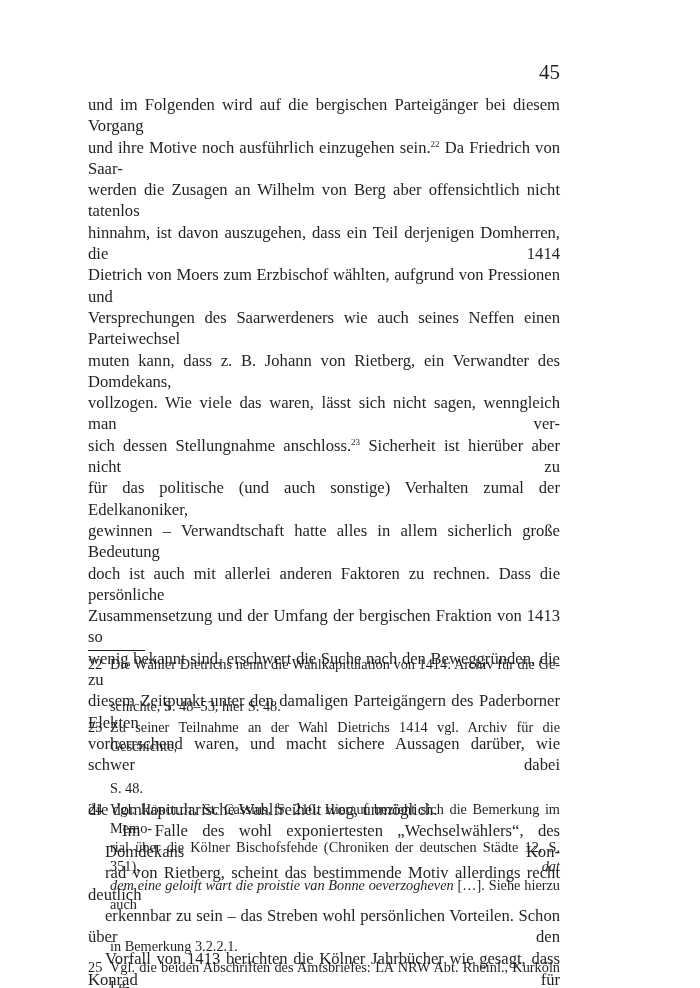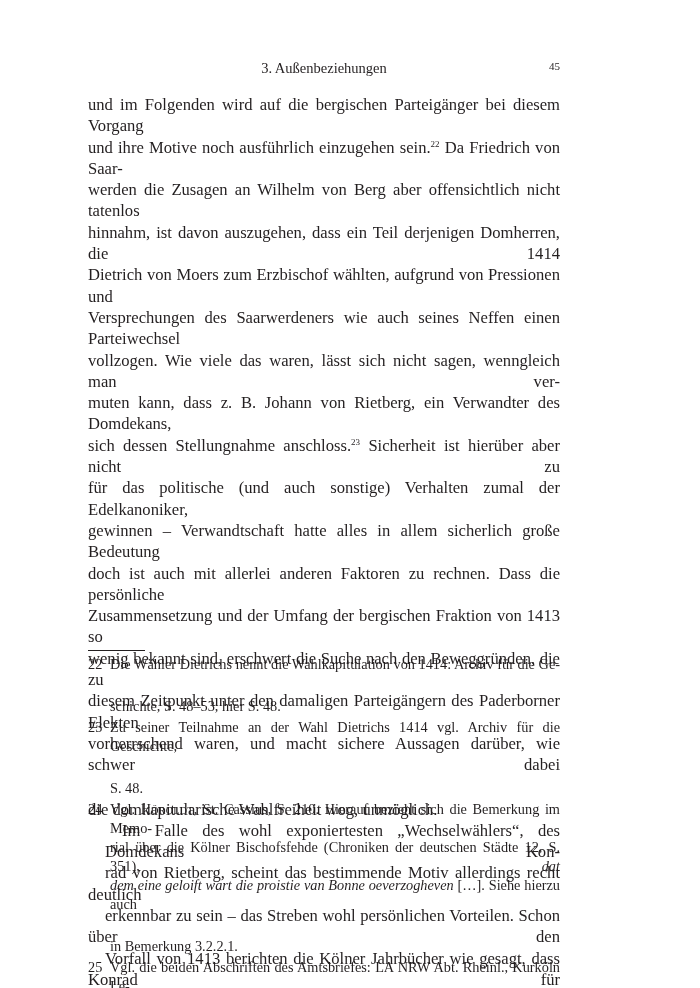--- a/index.html
+++ b/index.html
@@ -2,21 +2,21 @@
 <html><head>
 <meta charset="utf-8">
 <style>
   html, body { margin: 0; padding: 0; background: #ffffff; }
   body { width: 700px; height: 988px; position: relative; overflow: hidden;
          font-family: "Liberation Serif", "DejaVu Serif", serif; color: #231f20; }
   .page { position: absolute; left: 88px; top: 0; width: 472px; }
   .running-head { position: absolute; top: 60px; left: 0; width: 472px; height: 20px;
                   font-size: 14.5px; }
   .rh-title { position: absolute; left: 0; width: 472px; text-align: center; }
-  .rh-page { position: absolute; right: 0; font-size: 11px; }
+  .rh-page { position: absolute; right: 0; font-size: 21px; }
   .body-text { position: absolute; top: 94px; left: 0; width: 472px;
                font-size: 16.6px; line-height: 21.3px; text-align: justify;
                hyphens: manual; }
   .body-text p { margin: 0; }
   .body-text p + p { text-indent: 17px; }
   sup { font-size: 9px; line-height: 0; vertical-align: 6px; }
   .rule { position: absolute; top: 650px; left: 0; width: 57px; border-top: 1px solid #231f20; }
   .footnotes { position: absolute; top: 655px; left: 0; width: 472px;
                font-size: 14.3px; line-height: 19px; text-align: justify; }
   .fn { position: relative; padding-left: 22px; margin-bottom: 2px; }
@@ -25,34 +25,33 @@
   em { }
   .line { display: block; text-align: justify; text-align-last: justify; }
   .line.last { text-align-last: left; margin-top: 23px; }
 </style>
 </head>
 <body>
 
 <div class="page">
 
   <div class="running-head">
-    <span class="rh-title">3. Außenbeziehungen</span>
     <span class="rh-page">45</span>
   </div>
 
   <div class="body-text">
     <p>
       <span class="line">und im Folgenden wird auf die bergischen Parteigänger bei diesem Vorgang</span>
       <span class="line"><span>und ihre Motive noch ausführlich einzugehen sein.</span><sup>22</sup><span> Da Friedrich von Saar-</span></span>
       <span class="line">werden die Zusagen an Wilhelm von Berg aber offensichtlich nicht tatenlos</span>
       <span class="line">hinnahm, ist davon auszugehen, dass ein Teil derjenigen Domherren, die 1414</span>
       <span class="line">Dietrich von Moers zum Erzbischof wählten, aufgrund von Pressionen und</span>
       <span class="line">Versprechungen des Saarwerdeners wie auch seines Neffen einen Parteiwechsel</span>
+      <span class="line">muten kann, dass z. B. Johann von Rietberg, ein Verwandter des Domdekans,</span>
       <span class="line">vollzogen. Wie viele das waren, lässt sich nicht sagen, wenngleich man ver-</span>
-      <span class="line">muten kann, dass z. B. Johann von Rietberg, ein Verwandter des Domdekans,</span>
       <span class="line"><span>sich dessen Stellungnahme anschloss.</span><sup>23</sup><span> Sicherheit ist hierüber aber nicht zu</span></span>
       <span class="line">für das politische (und auch sonstige) Verhalten zumal der Edelkanoniker,</span>
       <span class="line">gewinnen – Verwandtschaft hatte alles in allem sicherlich große Bedeutung</span>
       <span class="line">doch ist auch mit allerlei anderen Faktoren zu rechnen. Dass die persönliche</span>
       <span class="line">Zusammensetzung und der Umfang der bergischen Fraktion von 1413 so</span>
       <span class="line">wenig bekannt sind, erschwert die Suche nach den Beweggründen, die zu</span>
       <span class="line">diesem Zeitpunkt unter den damaligen Parteigängern des Paderborner Elekten</span>
       <span class="line">vorherrschend waren, und macht sichere Aussagen darüber, wie schwer dabei</span>
       <span class="line last">die domkapitularische Wahlfreiheit wog, unmöglich.</span>
     </p>

